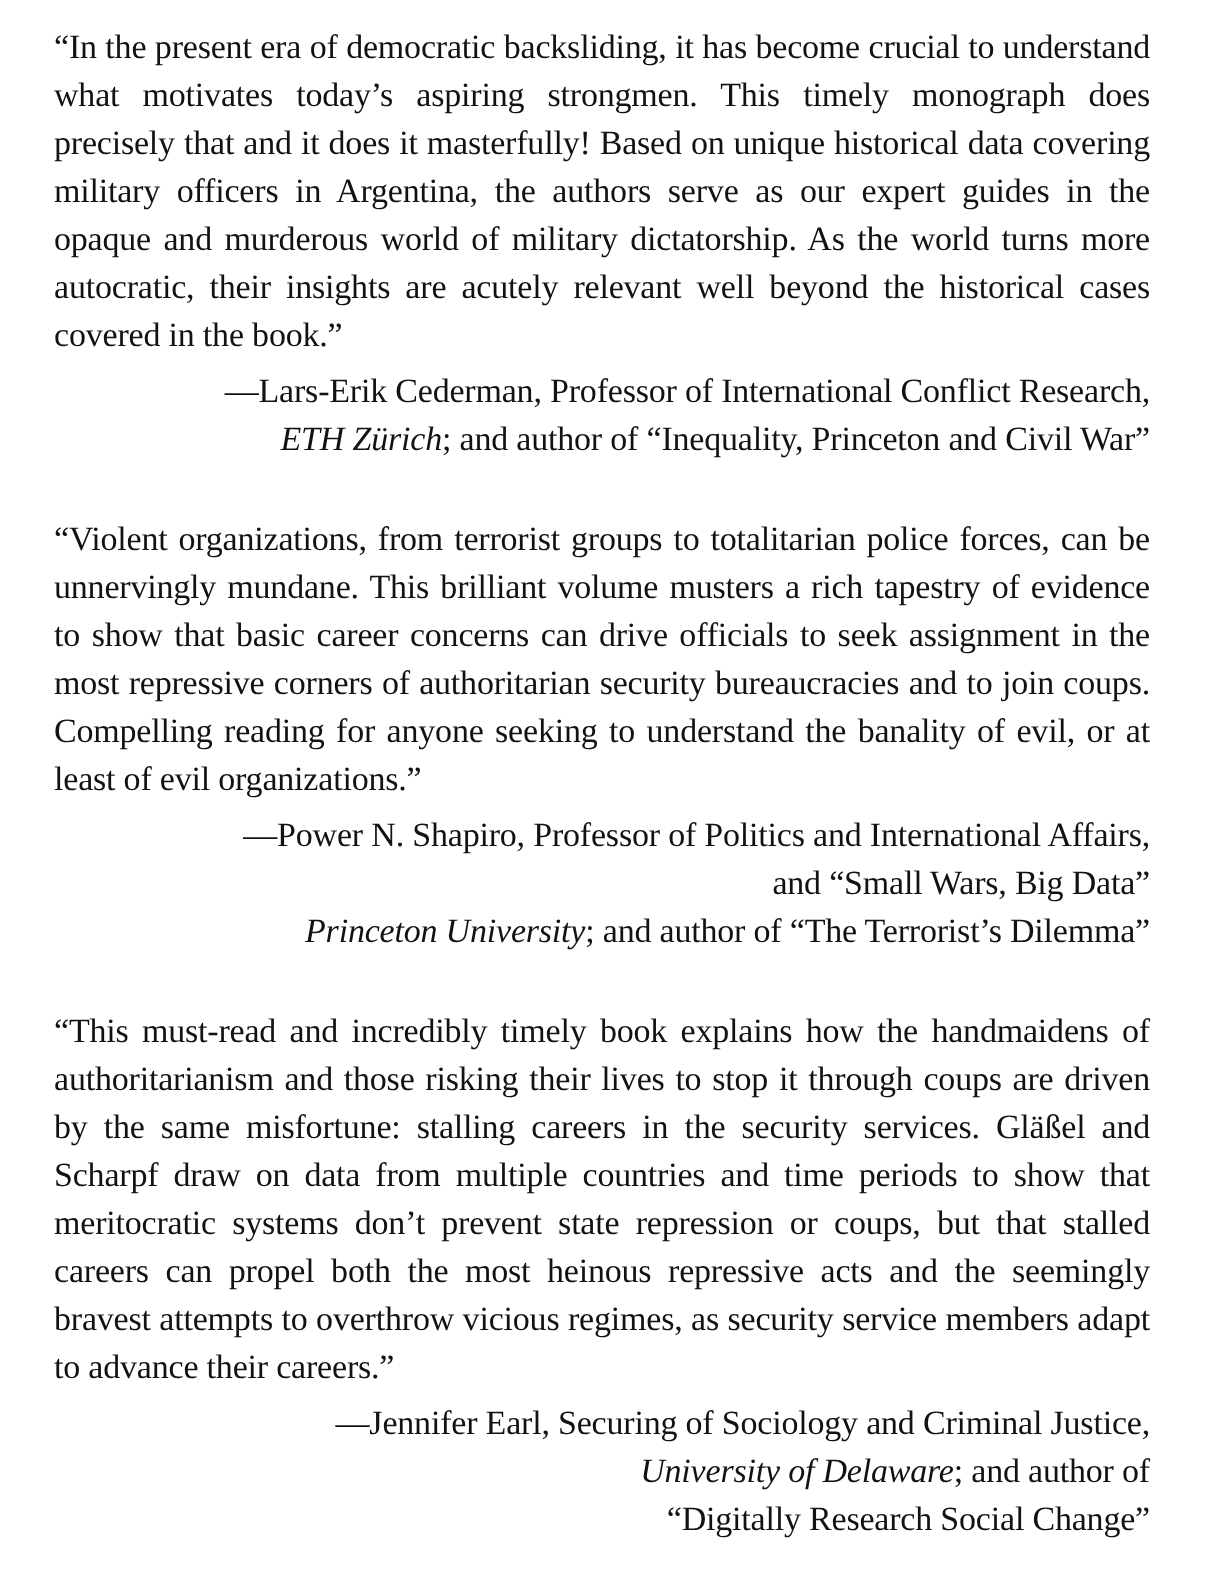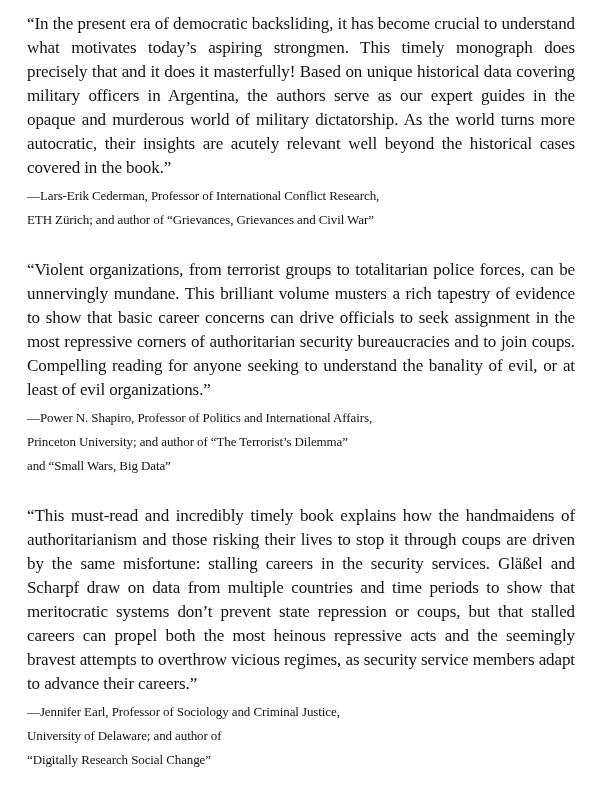--- a/index.html
+++ b/index.html
@@ -22,55 +22,56 @@
   }
   .quote {
     margin: 0;
     font-size: 17px;
     line-height: 24px;
     text-align: justify;
     letter-spacing: -0.1px;
   }
   .attribution {
     margin-top: 4px;
-    font-size: 13px;
+    font-size: 17px;
     line-height: 24px;
-    text-align: left;
+    text-align: right;
     letter-spacing: -0.1px;
   }
   .attr-line {
     white-space: nowrap;
   }
   .italic {
+    font-style: italic;
   }
 </style>
 </head>
 <body>
 
 <div class="page">
 
   <section class="endorsement">
     <p class="quote">“In the present era of democratic backsliding, it has become crucial to understand what motivates today’s aspiring strongmen. This timely monograph does precisely that and it does it masterfully! Based on unique historical data covering military officers in Argentina, the authors serve as our expert guides in the opaque and murderous world of military dictatorship. As the world turns more autocratic, their insights are acutely relevant well beyond the historical cases covered in the book.”</p>
     <div class="attribution">
       <div class="attr-line">—Lars-Erik Cederman, Professor of International Conflict Research,</div>
-      <div class="attr-line"><span class="italic">ETH Zürich</span><span>; and author of “Grievances, Grievances and Civil War”</span></div>
+      <div class="attr-line"><span class="italic">ETH Zürich</span><span>; and author of “Inequality, Princeton and Civil War”</span></div>
     </div>
   </section>
 
   <section class="endorsement">
     <p class="quote">“Violent organizations, from terrorist groups to totalitarian police forces, can be unnervingly mundane. This brilliant volume musters a rich tapestry of evidence to show that basic career concerns can drive officials to seek assignment in the most repressive corners of authoritarian security bureaucracies and to join coups. Compelling reading for anyone seeking to understand the banality of evil, or at least of evil organizations.”</p>
     <div class="attribution">
       <div class="attr-line">—Power N. Shapiro, Professor of Politics and International Affairs,</div>
+      <div class="attr-line">and “Small Wars, Big Data”</div>
       <div class="attr-line"><span class="italic">Princeton University</span><span>; and author of “The Terrorist’s Dilemma”</span></div>
-      <div class="attr-line">and “Small Wars, Big Data”</div>
     </div>
   </section>
 
   <section class="endorsement">
     <p class="quote">“This must-read and incredibly timely book explains how the handmaidens of authoritarianism and those risking their lives to stop it through coups are driven by the same misfortune: stalling careers in the security services. Gläßel and Scharpf draw on data from multiple countries and time periods to show that meritocratic systems don’t prevent state repression or coups, but that stalled careers can propel both the most heinous repressive acts and the seemingly bravest attempts to overthrow vicious regimes, as security service members adapt to advance their careers.”</p>
     <div class="attribution">
-      <div class="attr-line">—Jennifer Earl, Professor of Sociology and Criminal Justice,</div>
+      <div class="attr-line">—Jennifer Earl, Securing of Sociology and Criminal Justice,</div>
       <div class="attr-line"><span class="italic">University of Delaware</span><span>; and author of</span></div>
       <div class="attr-line">“Digitally Research Social Change”</div>
     </div>
   </section>
 
 </div>
 
 </body></html>

